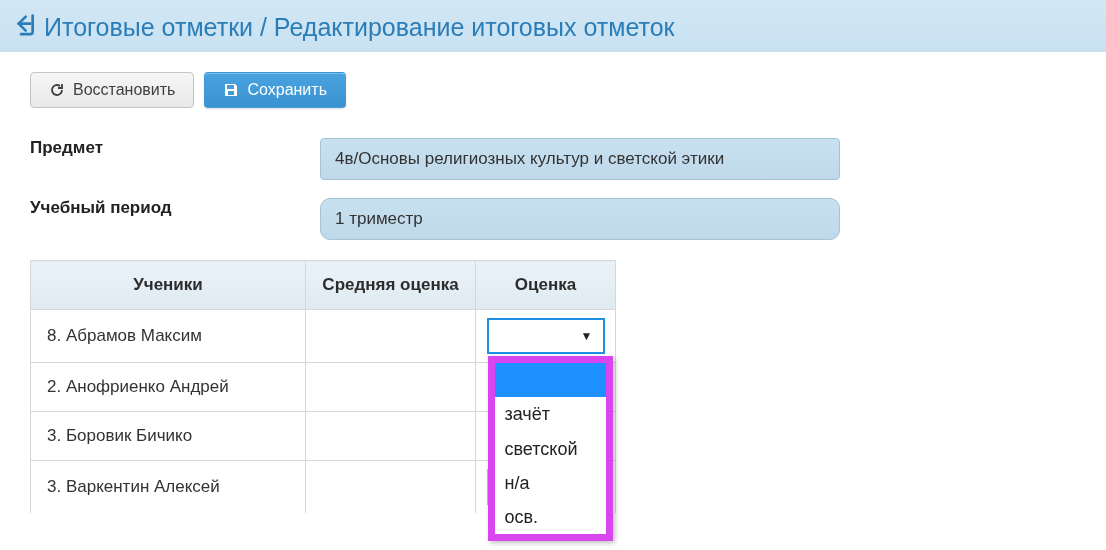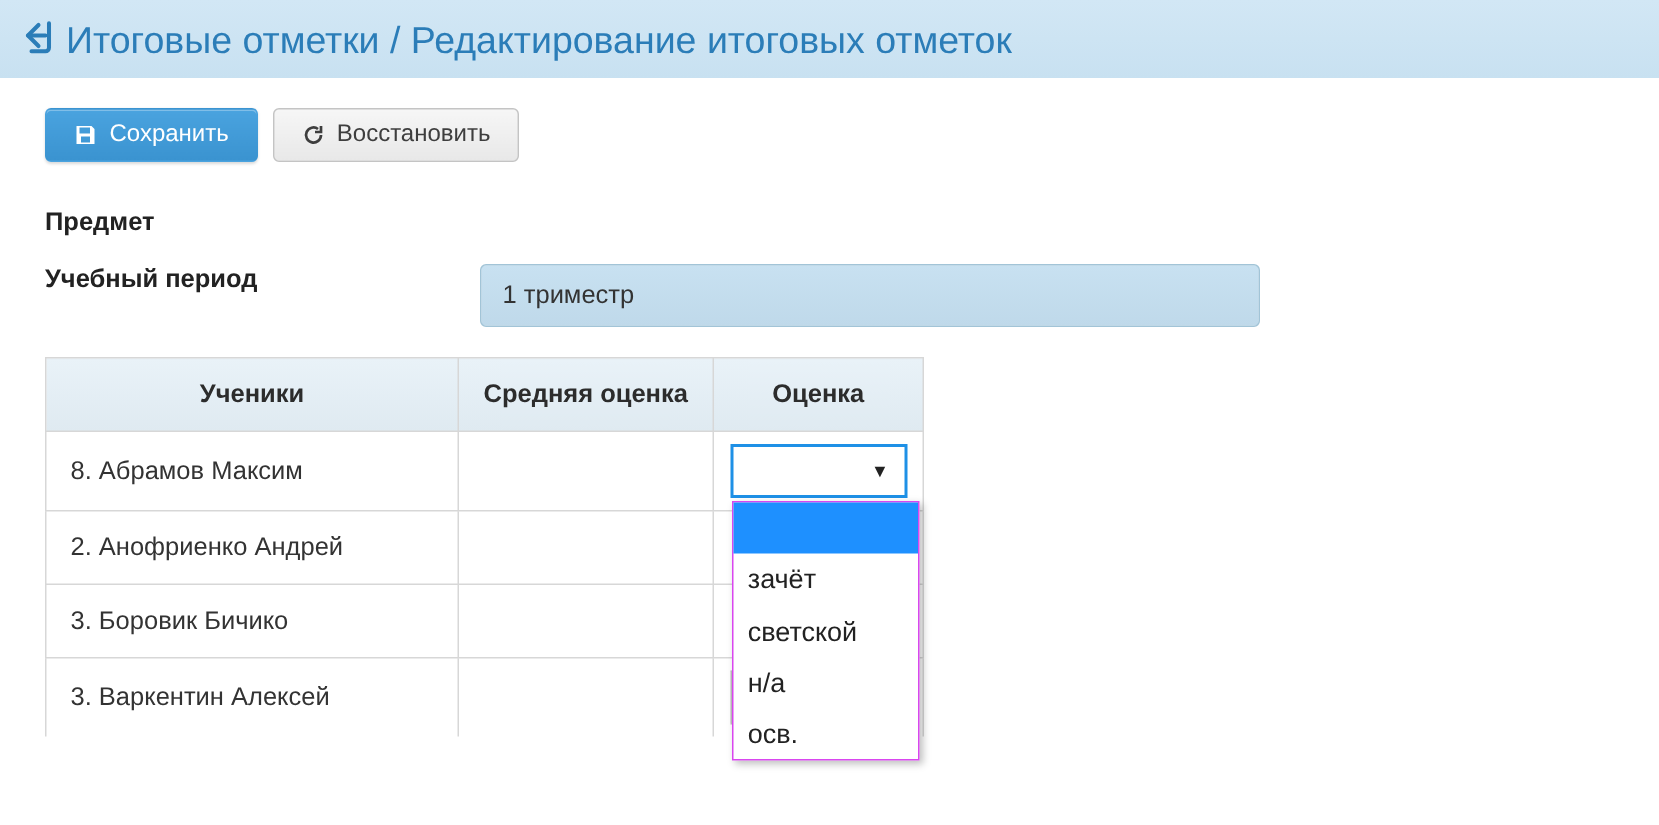--- a/index.html
+++ b/index.html
@@ -71,21 +71,21 @@
     }
     .form-value {
       background: linear-gradient(#c8e1f1, #bfd9ea);
       border: 1px solid #a2c4d7;
       border-radius: 4px;
       padding: 10px 14px;
       font-size: 17px;
       color: #333;
       min-width: 520px;
     }
-    .form-value.period { min-width: 520px; }
+    .form-value.period { min-width: 520px; border-radius: 10px; }
 
     .table-wrapper { margin-top: 20px; }
     table {
       border-collapse: collapse;
     }
     th, td {
       border: 1px solid #d7d7d7;
       padding: 14px 16px;
       font-size: 17px;
       text-align: left;
@@ -119,21 +119,21 @@
     .select-caret {
       font-size: 12px;
       color: #222;
     }
     .dropdown {
       position: absolute;
       left: -1px;
       top: 36px;
       width: 125px;
       background: #fff;
-      border: 1px solid #d946ef;
+      border: 7px solid #d946ef;
       box-shadow: 2px 2px 5px rgba(0,0,0,.25);
       z-index: 10;
     }
     .dropdown .option {
       padding: 5px 10px;
       font-size: 18px;
       color: #222;
       cursor: pointer;
       line-height: 1.35;
       text-align: left;
@@ -167,41 +167,42 @@
       <path d="M4 10 H14"></path>
       <path d="M16 3 V17 A2 2 0 0 1 14 19 H6"></path>
     </svg>
   </div>
   <div class="page-title">Итоговые отметки / Редактирование итоговых отметок</div>
 </div>
 
 <div class="content">
 
   <div class="toolbar">
-    <button class="btn btn-primary">
-      <span class="icon">
-        <svg viewBox="0 0 16 16" fill="#fff">
-            <path d="M2 2h10l2 2v10H2V2zm2 1v4h7V3H4zm1 6v4h6V9H5z"></path>
-          </svg>
-      </span>
-      <span>Сохранить</span>
-    </button>
     <button class="btn btn-secondary">
       <span class="icon">
         <svg viewBox="0 0 16 16" fill="none" stroke="#3e3e3e" stroke-width="1.8">
             <path d="M13 8a5 5 0 1 1-2-4"></path>
             <path d="M13 2v4h-4" fill="none"></path>
           </svg>
       </span>
       <span>Восстановить</span>
     </button>
+    <button class="btn btn-primary">
+      <span class="icon">
+        <svg viewBox="0 0 16 16" fill="#fff">
+            <path d="M2 2h10l2 2v10H2V2zm2 1v4h7V3H4zm1 6v4h6V9H5z"></path>
+          </svg>
+      </span>
+      <span>Сохранить</span>
+    </button>
   </div>
 
   <div class="form-row">
     <div class="form-label">Предмет</div>
+    <div class="form-value">4в/Основы религиозных культур и светской этики</div>
   </div>
 
   <div class="form-row">
     <div class="form-label">Учебный период</div>
     <div class="form-value period">1 триместр</div>
   </div>
 
   <div class="table-wrapper">
     <table>
       <thead>

